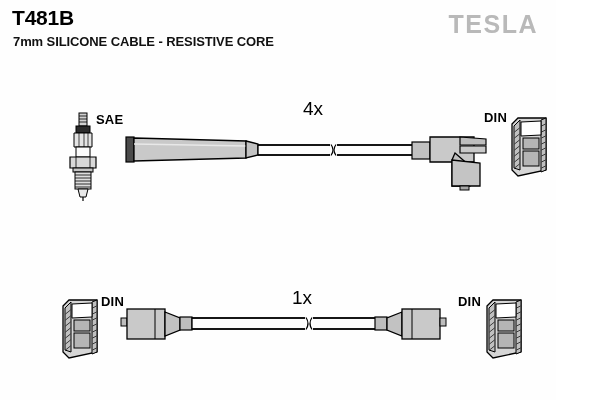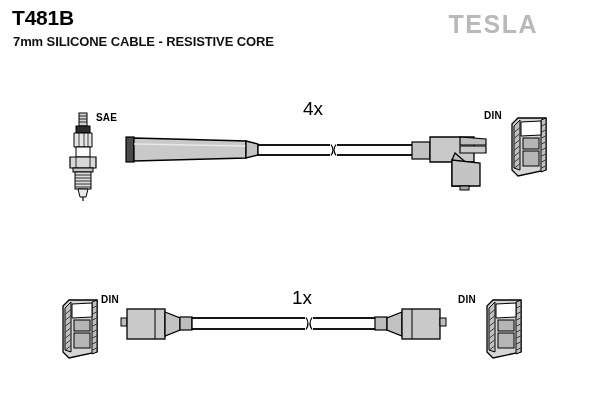--- a/index.html
+++ b/index.html
@@ -55,21 +55,21 @@
     font-size: 19px;
     font-weight: normal;
     color: #000;
     font-family: "Liberation Sans", sans-serif;
   }
   .qty-top { left: 303px; top: 98px; }
   .qty-bot { left: 292px; top: 287px; }
 
   .lbl {
     position: absolute;
-    font-size: 10px;
+    font-size: 13px;
     font-weight: bold;
     color: #000;
     letter-spacing: 0.2px;
     font-family: "Liberation Sans", sans-serif;
   }
   .lbl-sae  { left: 96px;  top: 112px; }
   .lbl-din1 { left: 484px; top: 110px; }
   .lbl-din2 { left: 101px; top: 294px; }
   .lbl-din3 { left: 458px; top: 294px; }
 

